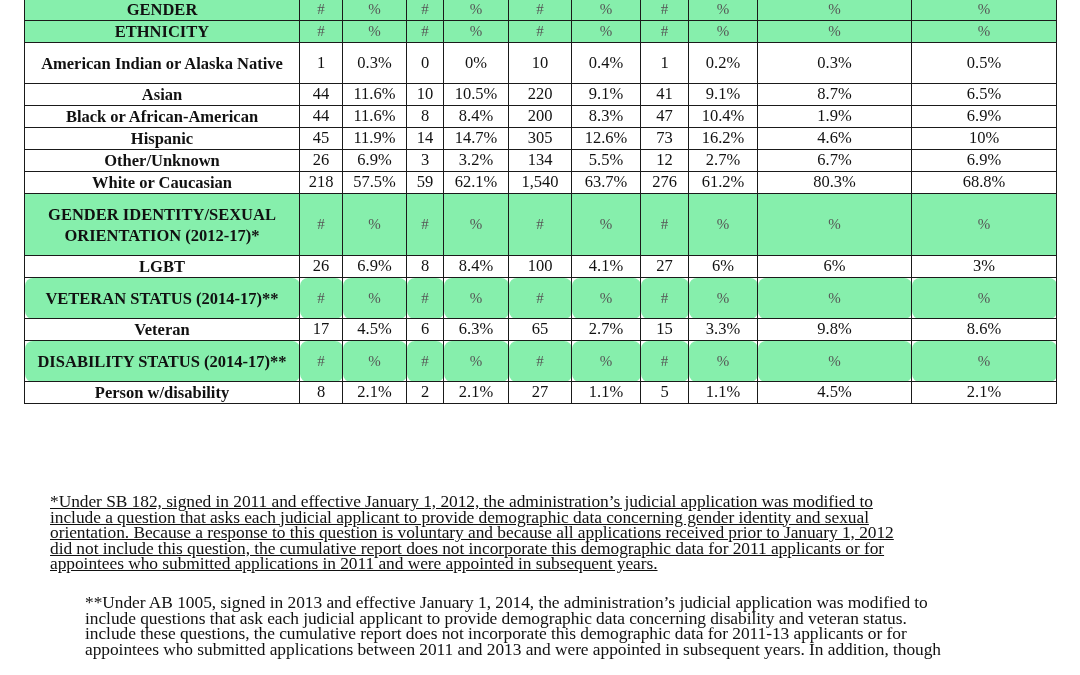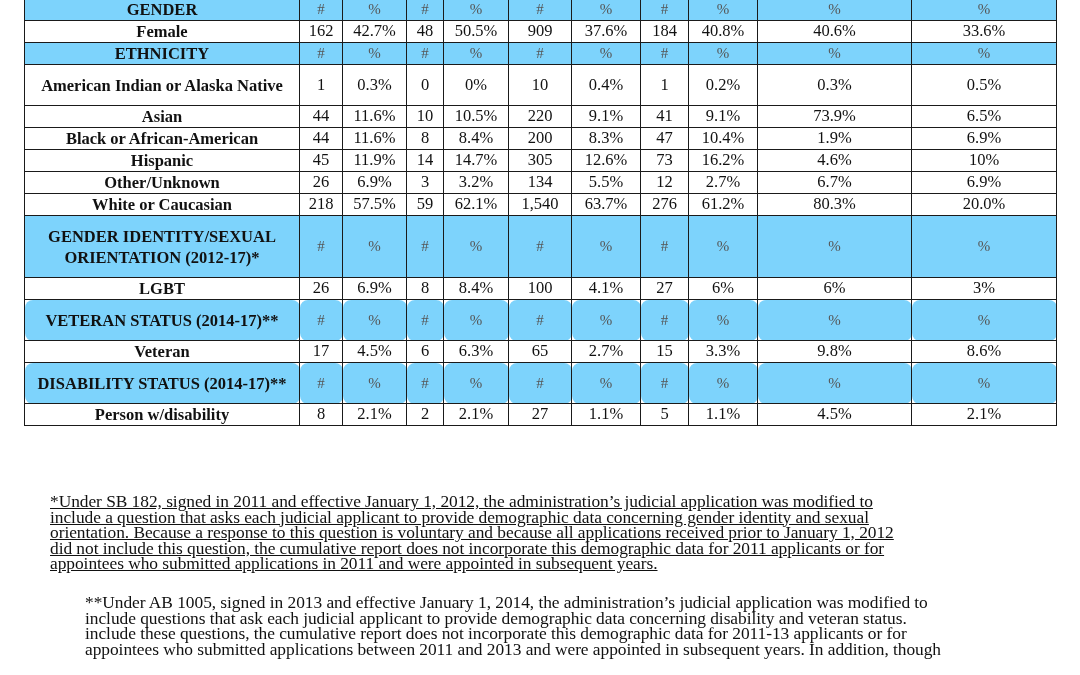--- a/index.html
+++ b/index.html
@@ -10,21 +10,21 @@
   table.demo {
     position: absolute; left: 24px; top: -2px;
     border-collapse: collapse; table-layout: fixed;
     width: 1032px; font-size: 16.5px;
   }
   table.demo td {
     border: 1.5px solid #1a1a1a; text-align: center; vertical-align: middle;
     padding: 0 2px; line-height: 20.5px; white-space: nowrap; overflow: hidden;
   }
   table.demo td.label { font-weight: bold; white-space: normal; line-height: 21px; }
-  tr.hdr td { background: #7dd3fc; }
+  tr.hdr td { background: #86efac; }
   tr.hdr td.sym { color: #555; font-size: 15px; }
   tr.h1 td { height: 20px; }
   tr.h2 td { height: 40px; border-radius: 8px; }
   tr.h3 td { height: 61px; }
   .foot {
     position: absolute; left: 50px; width: 1010px;
     font-size: 17.4px; line-height: 15.6px; letter-spacing: -0.05px;
   }
   .foot p { margin: 0; }
   #fn1 { top: 494px; text-decoration: underline; }
@@ -54,33 +54,20 @@
         <td class="sym">%</td>
         <td class="sym">#</td>
         <td class="sym">%</td>
         <td class="sym">#</td>
         <td class="sym">%</td>
         <td class="sym">#</td>
         <td class="sym">%</td>
         <td class="sym">%</td>
         <td class="sym">%</td>
       </tr>
-      <tr class="h1">
-        <td class="label">Female</td>
-        <td>162</td>
-        <td>42.7%</td>
-        <td>48</td>
-        <td>50.5%</td>
-        <td>909</td>
-        <td>37.6%</td>
-        <td>184</td>
-        <td>40.8%</td>
-        <td>40.6%</td>
-        <td>33.6%</td>
-      </tr>
       <tr class="hdr h1">
         <td class="label">ETHNICITY</td>
         <td class="sym">#</td>
         <td class="sym">%</td>
         <td class="sym">#</td>
         <td class="sym">%</td>
         <td class="sym">#</td>
         <td class="sym">%</td>
         <td class="sym">#</td>
         <td class="sym">%</td>
@@ -103,21 +90,21 @@
       <tr class="h1">
         <td class="label">Asian</td>
         <td>44</td>
         <td>11.6%</td>
         <td>10</td>
         <td>10.5%</td>
         <td>220</td>
         <td>9.1%</td>
         <td>41</td>
         <td>9.1%</td>
-        <td>73.9%</td>
+        <td>8.7%</td>
         <td>6.5%</td>
       </tr>
       <tr class="h1">
         <td class="label">Black or African-American</td>
         <td>44</td>
         <td>11.6%</td>
         <td>8</td>
         <td>8.4%</td>
         <td>200</td>
         <td>8.3%</td>
@@ -156,21 +143,21 @@
         <td class="label">White or Caucasian</td>
         <td>218</td>
         <td>57.5%</td>
         <td>59</td>
         <td>62.1%</td>
         <td>1,540</td>
         <td>63.7%</td>
         <td>276</td>
         <td>61.2%</td>
         <td>80.3%</td>
-        <td>20.0%</td>
+        <td>68.8%</td>
       </tr>
       <tr class="hdr h3">
         <td class="label">GENDER IDENTITY/SEXUAL ORIENTATION (2012-17)*</td>
         <td class="sym">#</td>
         <td class="sym">%</td>
         <td class="sym">#</td>
         <td class="sym">%</td>
         <td class="sym">#</td>
         <td class="sym">%</td>
         <td class="sym">#</td>

